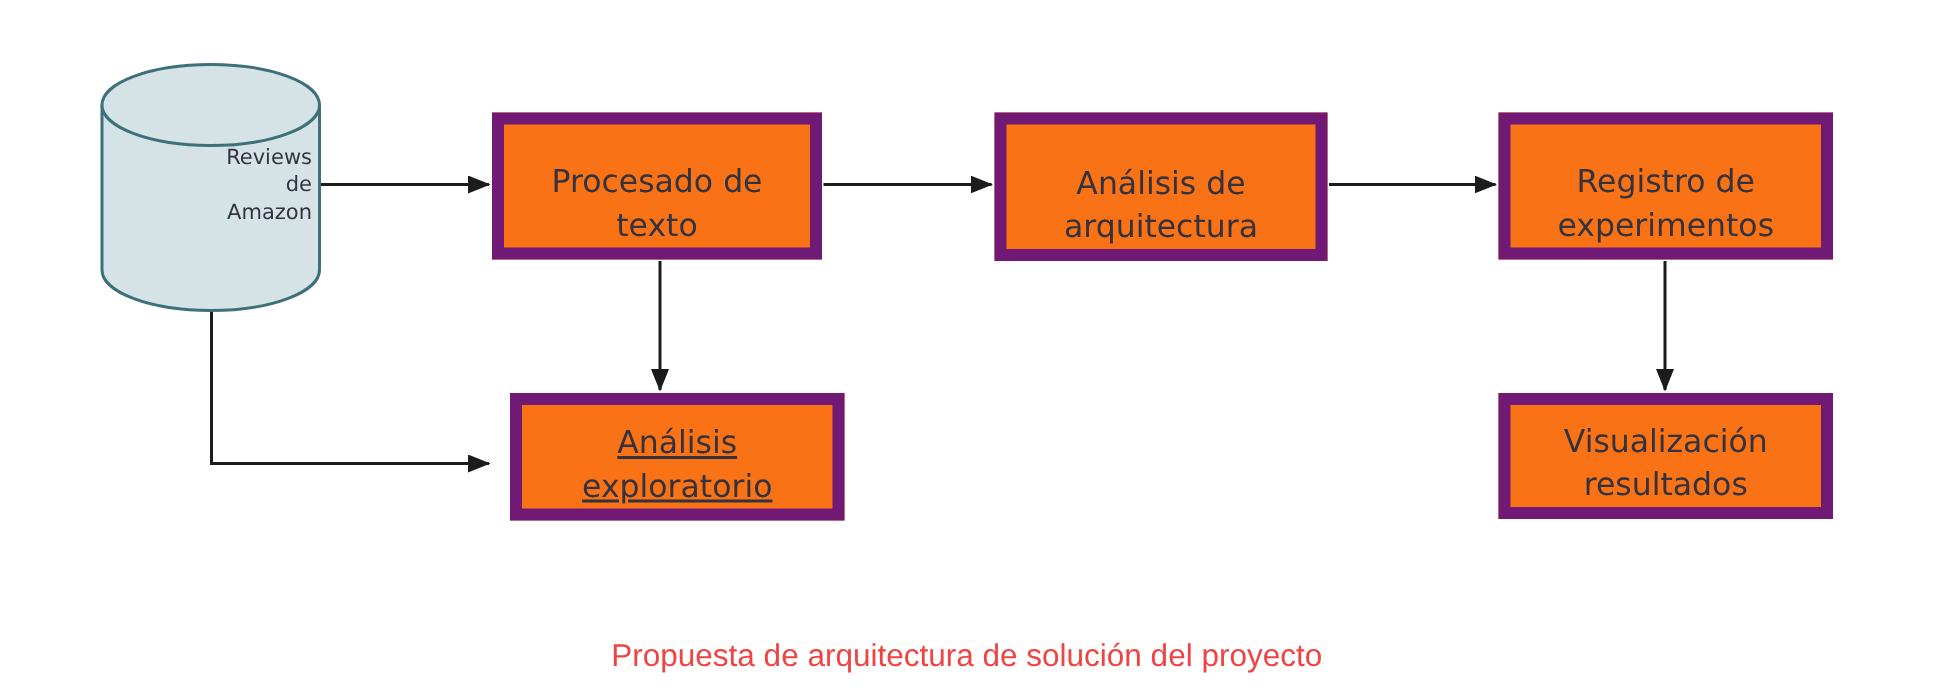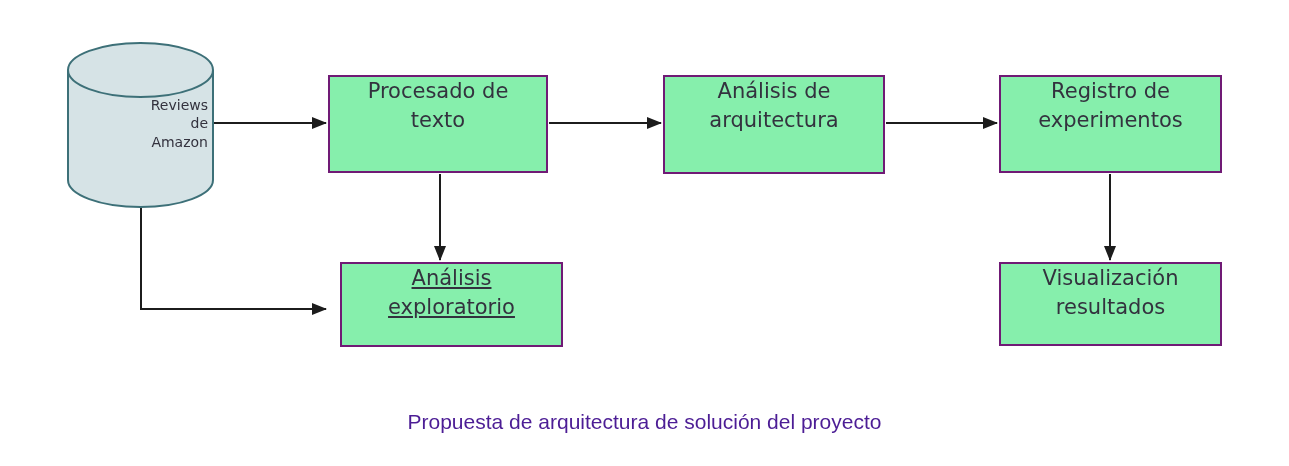--- a/index.html
+++ b/index.html
@@ -18,24 +18,24 @@
   .diagram-svg {
     position: absolute;
     left: 0;
     top: 0;
     width: 1289px;
     height: 466px;
   }
   .node {
     position: absolute;
     box-sizing: border-box;
-    background: #86efac;
-    border: 2px solid #701a75;
+    background: #f97316;
+    border: 8px solid #701a75;
     display: flex;
-    align-items: flex-start;
+    align-items: flex-end;
     justify-content: center;
     text-align: center;
     white-space: pre-line;
     font-size: 21px;
     line-height: 1.38;
     color: #33323e;
   }
   .node-procesado     { left: 328px;  top: 75px;  width: 220px; height: 98px; }
   .node-sentimiento   { left: 663px;  top: 75px;  width: 222px; height: 99px; }
   .node-registro      { left: 999px;  top: 75px;  width: 223px; height: 98px; }
@@ -49,25 +49,25 @@
     text-align: right;
     white-space: pre-line;
     font-size: 14px;
     line-height: 1.32;
     color: #33323e;
   }
   .caption {
     position: absolute;
     left: 0;
     right: 0;
-    top: 410px;
+    top: 426px;
     text-align: center;
     font-family: "Liberation Sans", sans-serif;
     font-size: 21px;
-    color: #4c1d95;
+    color: #ef4444;
   }
 </style>
 </head>
 <body>
 
 <div class="canvas">
 
   <svg class="diagram-svg" viewBox="0 0 1289 466" xmlns="http://www.w3.org/2000/svg">
     <defs>
       <marker id="ah" markerUnits="userSpaceOnUse" markerWidth="15" markerHeight="12" refX="14" refY="6" orient="auto">

